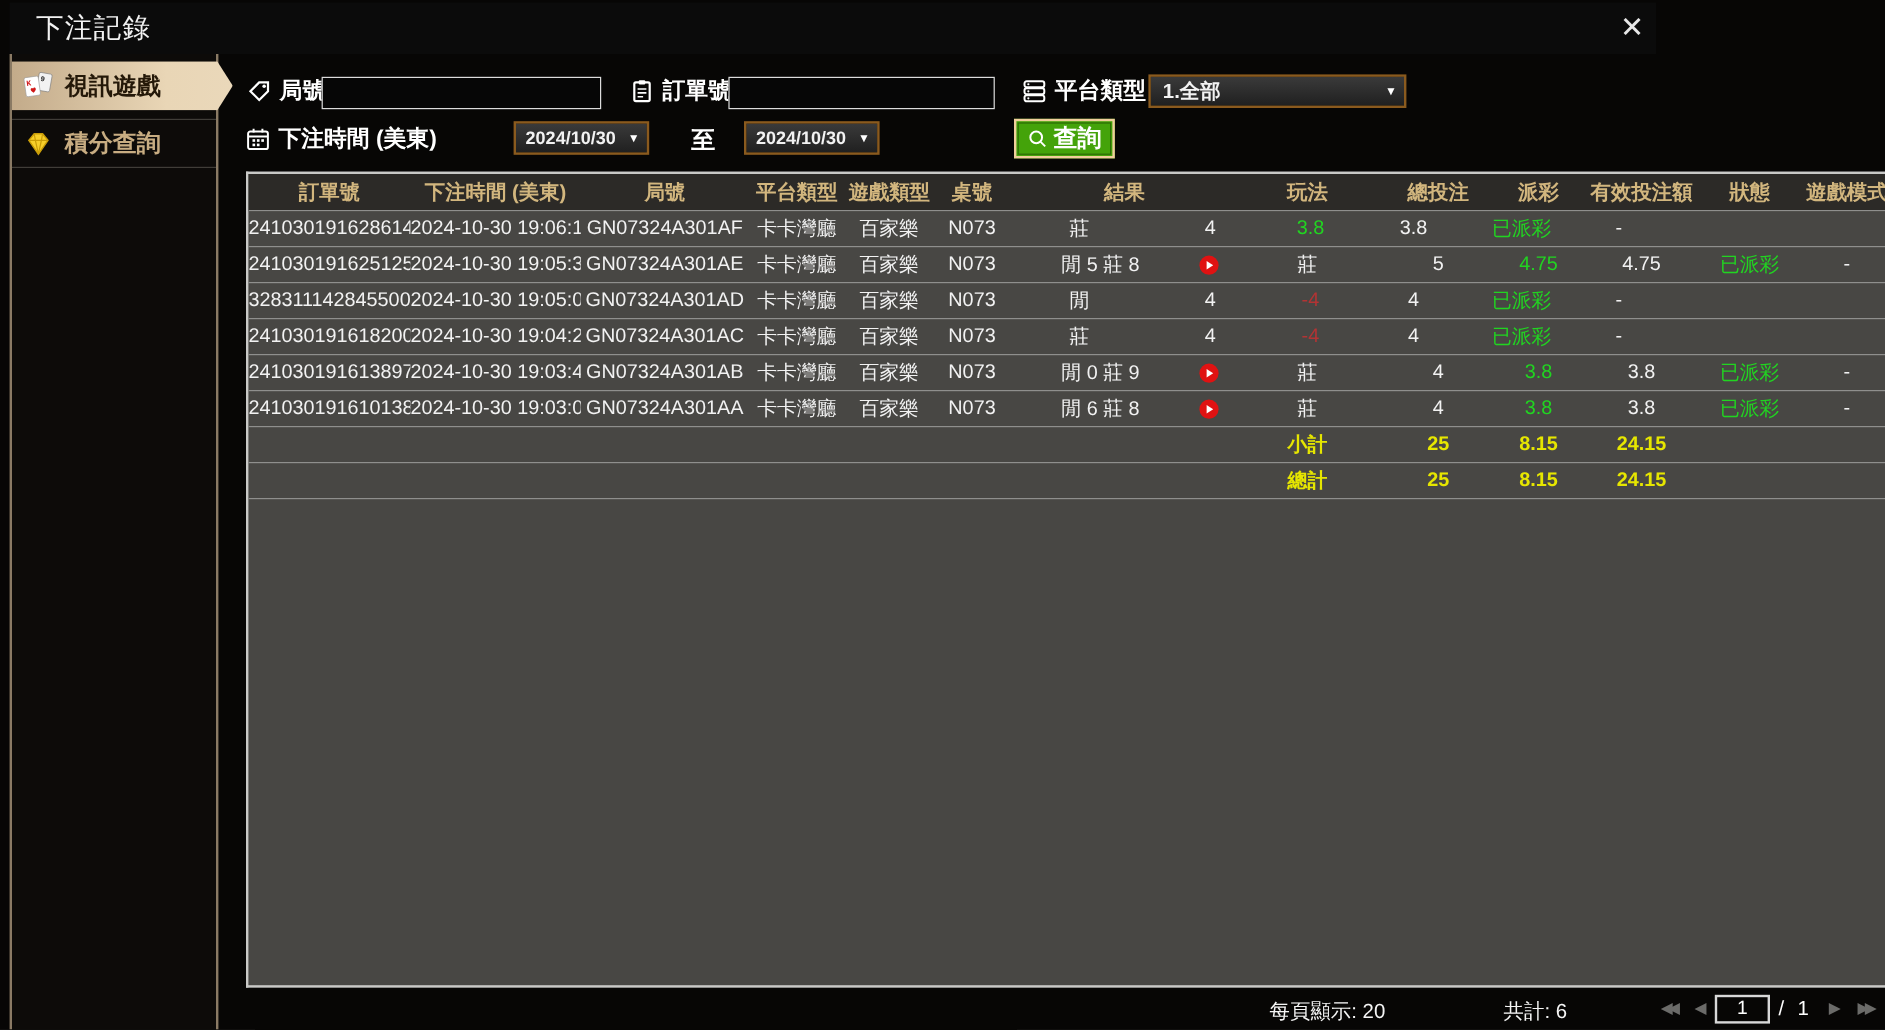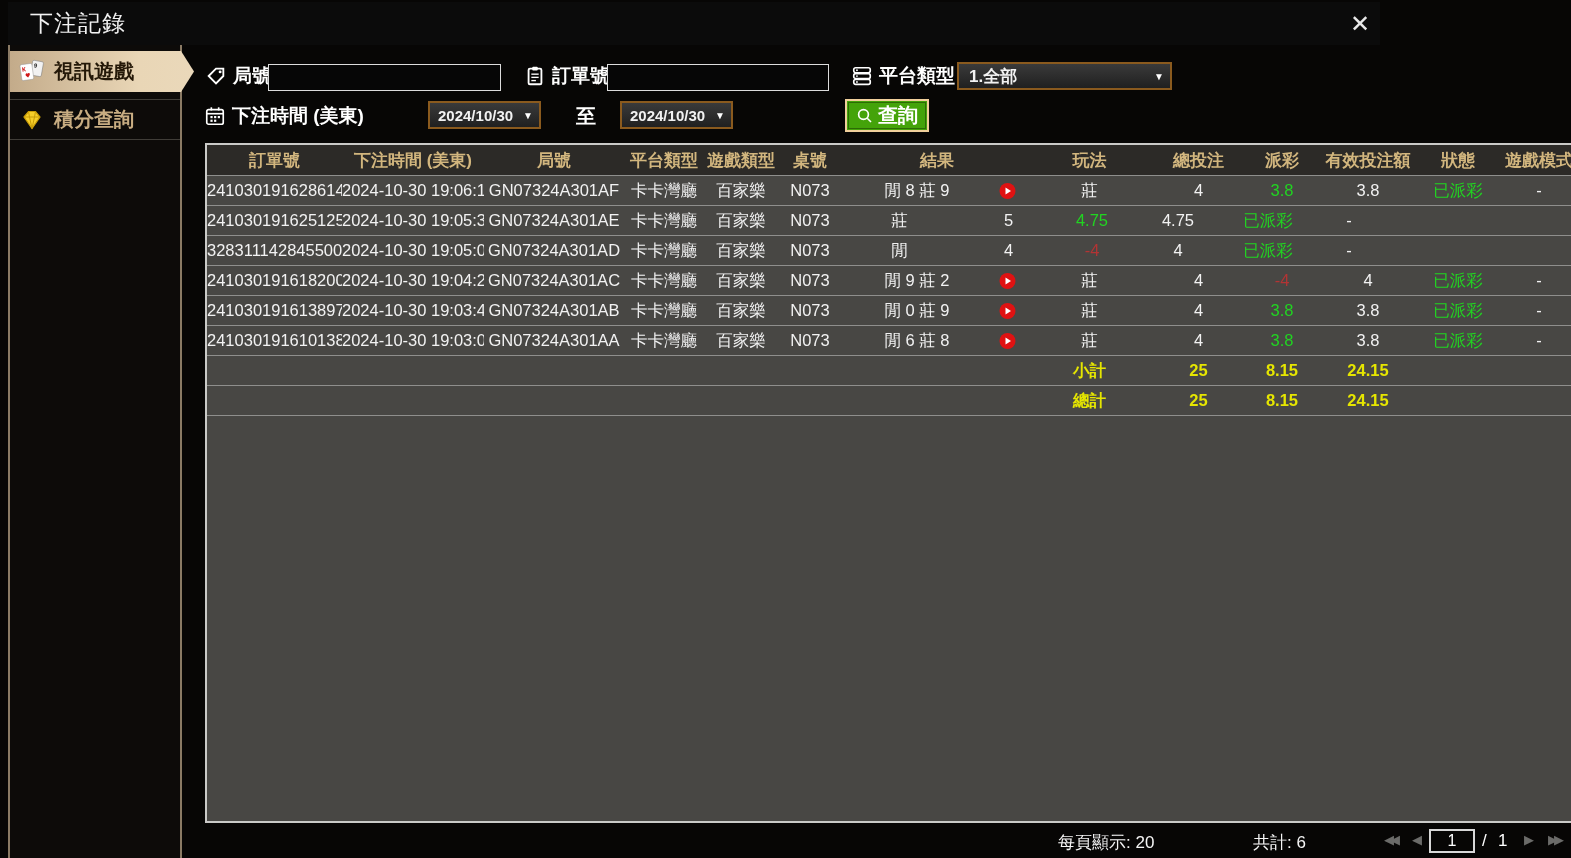--- a/index.html
+++ b/index.html
@@ -201,44 +201,44 @@
         <div class="tcell " style="width:72px">狀態</div>
         <div class="tcell " style="width:90px">遊戲模式</div>
       </div>
       <div class="trow">
         <div class="tcell " style="width:135px">241030191628614</div>
         <div class="tcell " style="width:142px">2024-10-30 19:06:13</div>
         <div class="tcell " style="width:140px">GN07324A301AF</div>
         <div class="tcell " style="width:80px">卡卡灣廳</div>
         <div class="tcell " style="width:74px">百家樂</div>
         <div class="tcell " style="width:64px">N073</div>
+        <div class="tcell " style="width:115px">莊</div>
+        <div class="tcell " style="width:103px">4</div>
+        <div class="tcell c-green" style="width:64px">3.8</div>
+        <div class="tcell " style="width:108px">3.8</div>
+        <div class="tcell c-green" style="width:72px">已派彩</div>
+        <div class="tcell " style="width:90px">-</div>
+      </div>
+      <div class="trow">
+        <div class="tcell " style="width:135px">241030191625125</div>
+        <div class="tcell " style="width:142px">2024-10-30 19:05:33</div>
+        <div class="tcell " style="width:140px">GN07324A301AE</div>
+        <div class="tcell " style="width:80px">卡卡灣廳</div>
+        <div class="tcell " style="width:74px">百家樂</div>
+        <div class="tcell " style="width:64px">N073</div>
         <div class="tcell cell-result" style="width:190px">
-          <span class="rtext">閒 8 莊 9</span>
+          <span class="rtext">閒 5 莊 8</span>
           <span class="play-btn">
             <svg viewBox="0 0 17 17" width="17" height="17">
               <circle cx="8.5" cy="8.5" r="8" fill="#e01212"></circle>
               <polygon points="6.5,5 12,8.5 6.5,12" fill="#fff"></polygon>
             </svg>
           </span>
         </div>
         <div class="tcell " style="width:115px">莊</div>
-        <div class="tcell " style="width:103px">4</div>
-        <div class="tcell c-green" style="width:64px">3.8</div>
-        <div class="tcell " style="width:108px">3.8</div>
-        <div class="tcell c-green" style="width:72px">已派彩</div>
-        <div class="tcell " style="width:90px">-</div>
-      </div>
-      <div class="trow">
-        <div class="tcell " style="width:135px">241030191625125</div>
-        <div class="tcell " style="width:142px">2024-10-30 19:05:33</div>
-        <div class="tcell " style="width:140px">GN07324A301AE</div>
-        <div class="tcell " style="width:80px">卡卡灣廳</div>
-        <div class="tcell " style="width:74px">百家樂</div>
-        <div class="tcell " style="width:64px">N073</div>
-        <div class="tcell " style="width:115px">莊</div>
         <div class="tcell " style="width:103px">5</div>
         <div class="tcell c-green" style="width:64px">4.75</div>
         <div class="tcell " style="width:108px">4.75</div>
         <div class="tcell c-green" style="width:72px">已派彩</div>
         <div class="tcell " style="width:90px">-</div>
       </div>
       <div class="trow">
         <div class="tcell " style="width:135px">328311142845500</div>
         <div class="tcell " style="width:142px">2024-10-30 19:05:00</div>
         <div class="tcell " style="width:140px">GN07324A301AD</div>
@@ -252,29 +252,20 @@
         <div class="tcell c-green" style="width:72px">已派彩</div>
         <div class="tcell " style="width:90px">-</div>
       </div>
       <div class="trow">
         <div class="tcell " style="width:135px">241030191618200</div>
         <div class="tcell " style="width:142px">2024-10-30 19:04:26</div>
         <div class="tcell " style="width:140px">GN07324A301AC</div>
         <div class="tcell " style="width:80px">卡卡灣廳</div>
         <div class="tcell " style="width:74px">百家樂</div>
         <div class="tcell " style="width:64px">N073</div>
-        <div class="tcell cell-result" style="width:190px">
-          <span class="rtext">閒 9 莊 2</span>
-          <span class="play-btn">
-            <svg viewBox="0 0 17 17" width="17" height="17">
-              <circle cx="8.5" cy="8.5" r="8" fill="#e01212"></circle>
-              <polygon points="6.5,5 12,8.5 6.5,12" fill="#fff"></polygon>
-            </svg>
-          </span>
-        </div>
         <div class="tcell " style="width:115px">莊</div>
         <div class="tcell " style="width:103px">4</div>
         <div class="tcell c-red" style="width:64px">-4</div>
         <div class="tcell " style="width:108px">4</div>
         <div class="tcell c-green" style="width:72px">已派彩</div>
         <div class="tcell " style="width:90px">-</div>
       </div>
       <div class="trow">
         <div class="tcell " style="width:135px">241030191613897</div>
         <div class="tcell " style="width:142px">2024-10-30 19:03:44</div>

